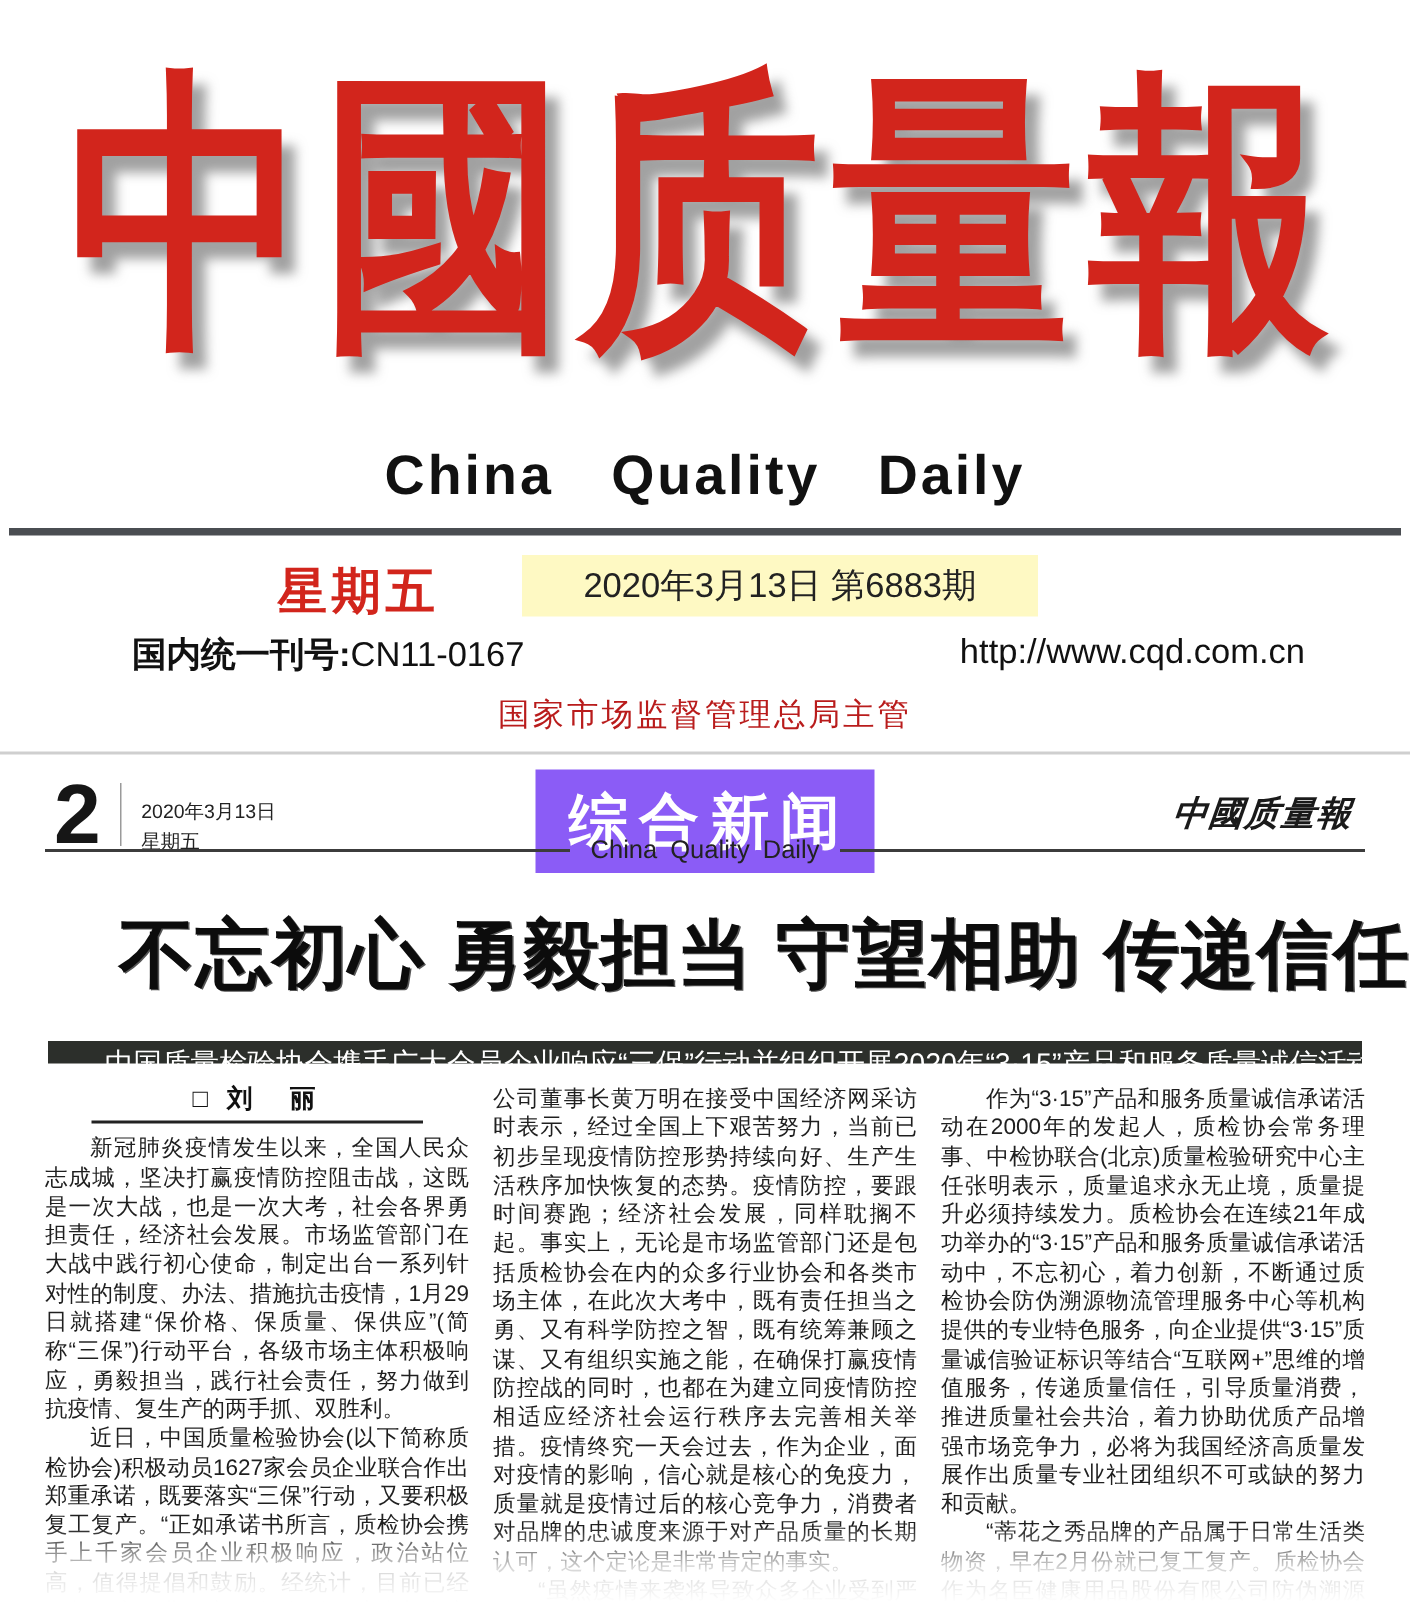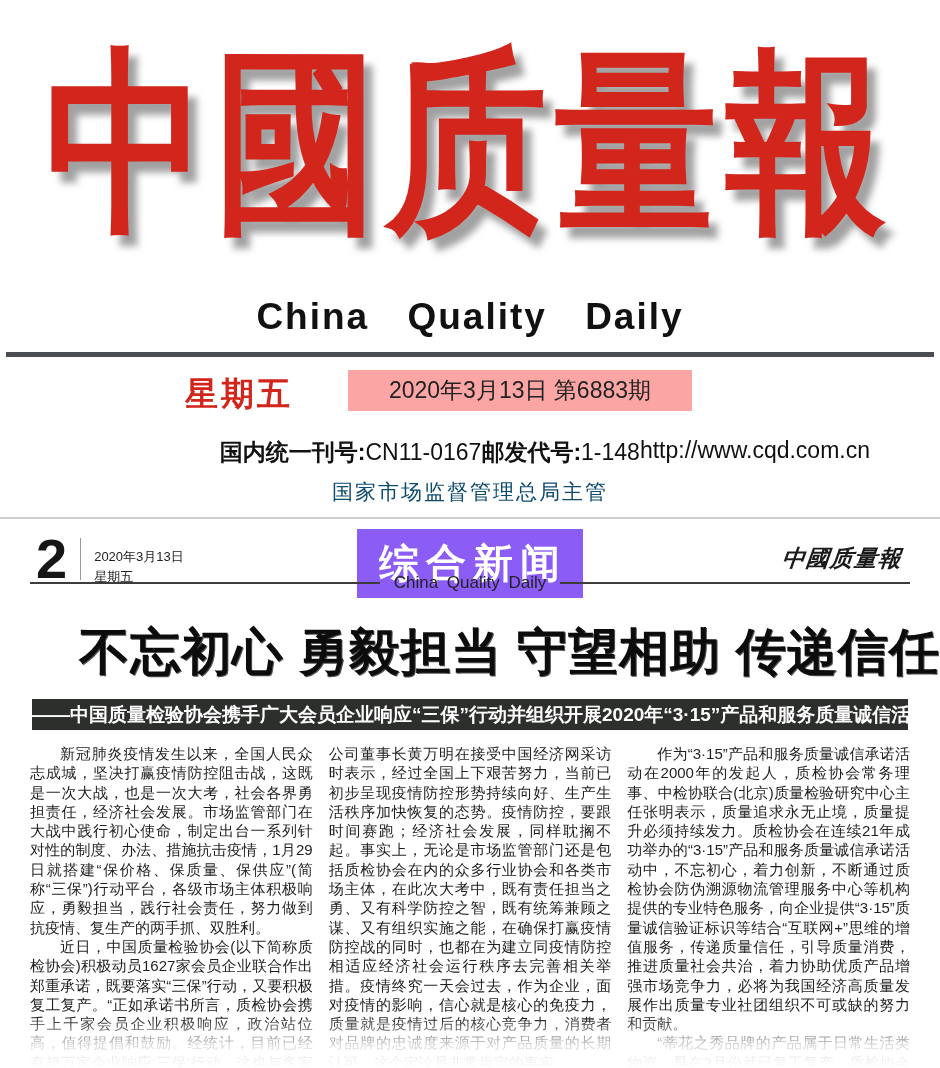--- a/index.html
+++ b/index.html
@@ -24,31 +24,31 @@
   .rule-dark { margin: 14px 6px 0 6px; border-top: 5px solid #4a4d52; }
 
   
   .dateline-row { position: relative; height: 44px; margin-top: 13px; }
   .weekday {
     position: absolute; left: 185px; top: 2px;
     font-size: 33px; font-weight: 900; color: #d2251c; letter-spacing: 3px;
   }
   .issue-box {
     position: absolute; left: 348px; top: 0; width: 344px; height: 41px;
-    background: #fca5a5; text-align: center; line-height: 41px;
+    background: #fef9c3; text-align: center; line-height: 41px;
     font-size: 23px; color: #222;
   }
   .pubinfo-row {
-    display: flex; justify-content: flex-end;
-    padding: 0 70px 0 88px; margin-top: 23px; font-size: 23px; color: #111;
+    display: flex; justify-content: space-between;
+    padding: 0 70px 0 88px; margin-top: 7px; font-size: 23px; color: #111;
   }
   .pubinfo-label { font-weight: bold; }
   .supervisor {
     text-align: center; margin-top: 10px;
-    font-size: 21px; color: #0c4a6e; letter-spacing: 2px;
+    font-size: 21px; color: #b91c1c; letter-spacing: 2px;
   }
   .rule-light { margin-top: 11px; border-top: 2px solid #cfcfcf; }
 
   
   .page-header { position: relative; margin: 12px 30px 0 30px; height: 62px; }
   .page-num-group { position: absolute; left: 6px; top: 0; display: flex; align-items: center; }
   .page-num { font-size: 56px; font-weight: 900; color: #161616; line-height: 50px; }
   .page-num-divider { width: 1px; height: 42px; background: #9a9a9a; margin: 0 13px; }
   .page-date-stack { font-size: 13px; color: #222; line-height: 1.55; margin-top: 16px; }
   .section-box {
@@ -66,23 +66,23 @@
   .header-divider .txt { padding: 0 14px; font-size: 17px; color: #222; word-spacing: 4px; }
 
   
   .headline {
     margin-top: 26px; text-align: right;
     font-size: 50px; font-weight: 900; color: #0c0c0c;
     letter-spacing: 1px; white-space: nowrap;
     text-shadow: 1px 1px 0 #555;
   }
   .subheadline-bar {
-    margin: 13px 32px 0 32px; height: 31px; line-height: 31px;
+    margin: 24px 32px 0 32px; height: 15px; line-height: 31px;
     background: #2c2f2b; color: #fff; text-align: center;
-    font-size: 19px; font-weight: bold; white-space: nowrap;
+    font-size: 19px; font-weight: normal; white-space: nowrap;
   }
 
   
   .article { margin: 14px 30px 0 30px; display: flex; gap: 16px; }
   .col { flex: 1; font-size: 15px; line-height: 19.3px; text-align: justify; color: #1f1f1f; }
   .byline {
     width: 78%; margin: 0 auto 7px auto; text-align: center;
     font-size: 17px; font-weight: bold; color: #111;
     padding-bottom: 5px; border-bottom: 2px solid #222;
     letter-spacing: 4px;
@@ -106,21 +106,20 @@
 
 <div class="rule-dark"></div>
 
 <div class="dateline-row">
   <div class="weekday">星期五</div>
   <div class="issue-box">2020年3月13日  第6883期</div>
 </div>
 
 <div class="pubinfo-row">
   <span><span class="pubinfo-label">国内统一刊号:</span><span>CN11-0167</span></span>
-  <span><span class="pubinfo-label">邮发代号:</span><span>1-148</span></span>
   <span>http://www.cqd.com.cn</span>
 </div>
 
 <div class="supervisor">国家市场监督管理总局主管</div>
 
 <div class="rule-light"></div>
 
 <div class="page-header">
   <div class="page-num-group">
     <div class="page-num">2</div>
@@ -137,20 +136,21 @@
     <div class="txt">China Quality Daily</div>
     <div class="seg"></div>
   </div>
 </div>
 
 <div class="headline">不忘初心 勇毅担当 守望相助 传递信任</div>
 <div class="subheadline-bar">——中国质量检验协会携手广大会员企业响应“三保”行动并组织开展2020年“3·15”产品和服务质量诚信活动</div>
 
 <div class="article">
   <div class="col">
+    <div class="byline">□ 刘　丽</div>
     <p>新冠肺炎疫情发生以来，全国人民众志成城，坚决打赢疫情防控阻击战，这既是一次大战，也是一次大考，社会各界勇担责任，经济社会发展。市场监管部门在大战中践行初心使命，制定出台一系列针对性的制度、办法、措施抗击疫情，1月29日就搭建“保价格、保质量、保供应”(简称“三保”)行动平台，各级市场主体积极响应，勇毅担当，践行社会责任，努力做到抗疫情、复生产的两手抓、双胜利。</p>
     <p>近日，中国质量检验协会(以下简称质检协会)积极动员1627家会员企业联合作出郑重承诺，既要落实“三保”行动，又要积极复工复产。“正如承诺书所言，质检协会携手上千家会员企业积极响应，政治站位高，值得提倡和鼓励。经统计，目前已经有超万家企业响应‘三保’行动，这也与多家社团组织的积极动员密不可分。”市场监管总局“三保”行动秘书处负责人在接受中国经济网采访时表示。</p>
   </div>
   <div class="col">
     <p class="no-indent">公司董事长黄万明在接受中国经济网采访时表示，经过全国上下艰苦努力，当前已初步呈现疫情防控形势持续向好、生产生活秩序加快恢复的态势。疫情防控，要跟时间赛跑；经济社会发展，同样耽搁不起。事实上，无论是市场监管部门还是包括质检协会在内的众多行业协会和各类市场主体，在此次大考中，既有责任担当之勇、又有科学防控之智，既有统筹兼顾之谋、又有组织实施之能，在确保打赢疫情防控战的同时，也都在为建立同疫情防控相适应经济社会运行秩序去完善相关举措。疫情终究一天会过去，作为企业，面对疫情的影响，信心就是核心的免疫力，质量就是疫情过后的核心竞争力，消费者对品牌的忠诚度来源于对产品质量的长期认可，这个定论是非常肯定的事实。</p>
     <p>“虽然疫情来袭将导致众多企业受到严重影响，但市场监管总局、国家药监局、国家知识产权局及时提出的支持复工复产十条等政府部门所采取的应对帮扶举措，对广大企业也是雪中送炭。我们携手会员企业，积极做</p>
   </div>
   <div class="col">
     <p>作为“3·15”产品和服务质量诚信承诺活动在2000年的发起人，质检协会常务理事、中检协联合(北京)质量检验研究中心主任张明表示，质量追求永无止境，质量提升必须持续发力。质检协会在连续21年成功举办的“3·15”产品和服务质量诚信承诺活动中，不忘初心，着力创新，不断通过质检协会防伪溯源物流管理服务中心等机构提供的专业特色服务，向企业提供“3·15”质量诚信验证标识等结合“互联网+”思维的增值服务，传递质量信任，引导质量消费，推进质量社会共治，着力协助优质产品增强市场竞争力，必将为我国经济高质量发展作出质量专业社团组织不可或缺的努力和贡献。</p>
     <p>“蒂花之秀品牌的产品属于日常生活类物资，早在2月份就已复工复产。质检协会作为名臣健康用品股份有限公司防伪溯源物流管理的服务方，近期已经及时为名臣健康用品股份有限公司提供防伪溯源物流管理标识850万套。复工以来，质检协会还为重庆红九九食品有限公司、安莉芳服装(中国)有限公</p>

